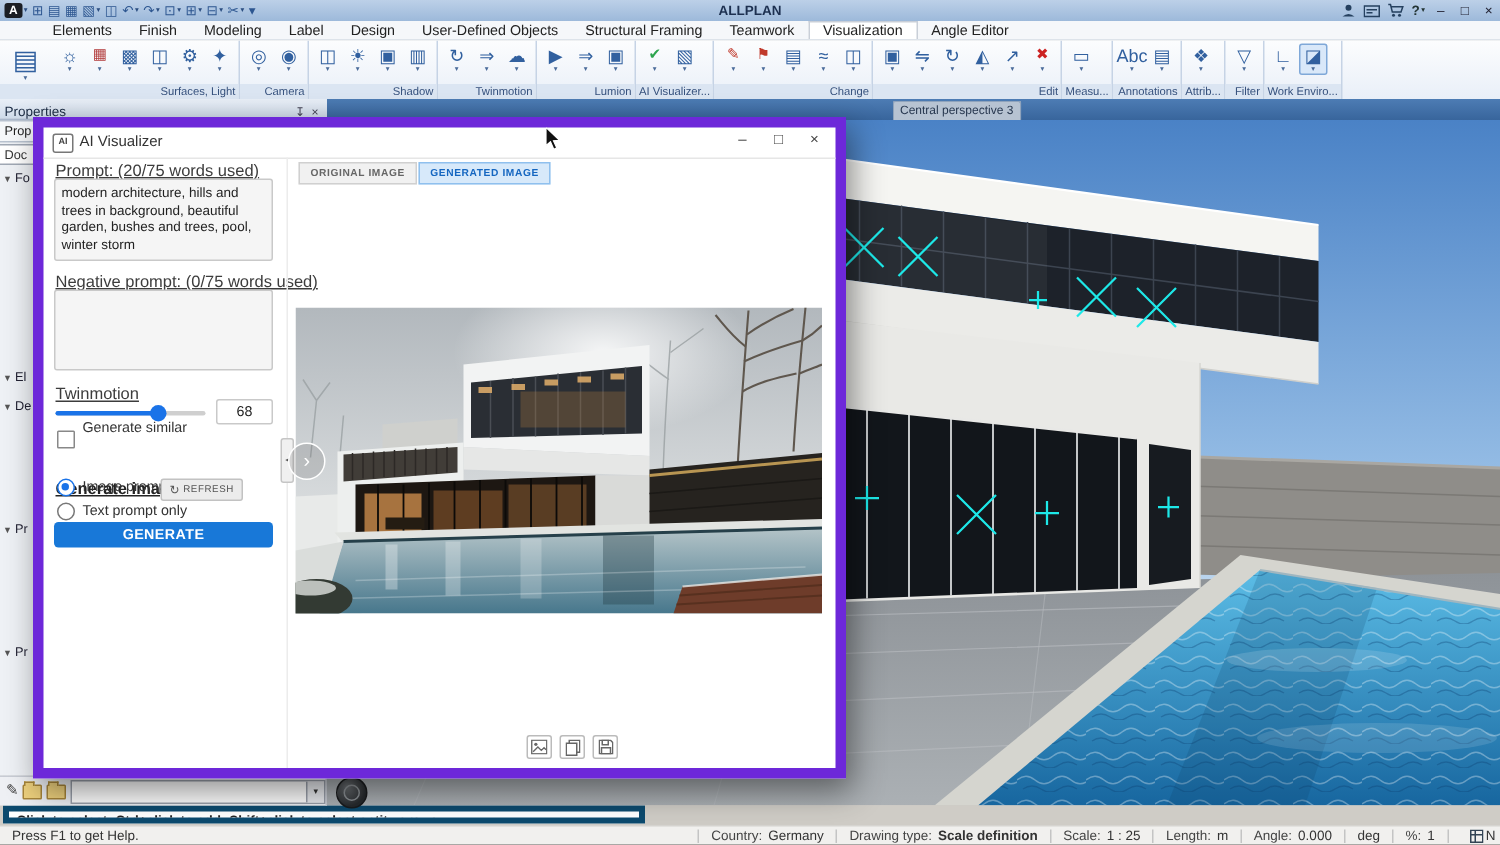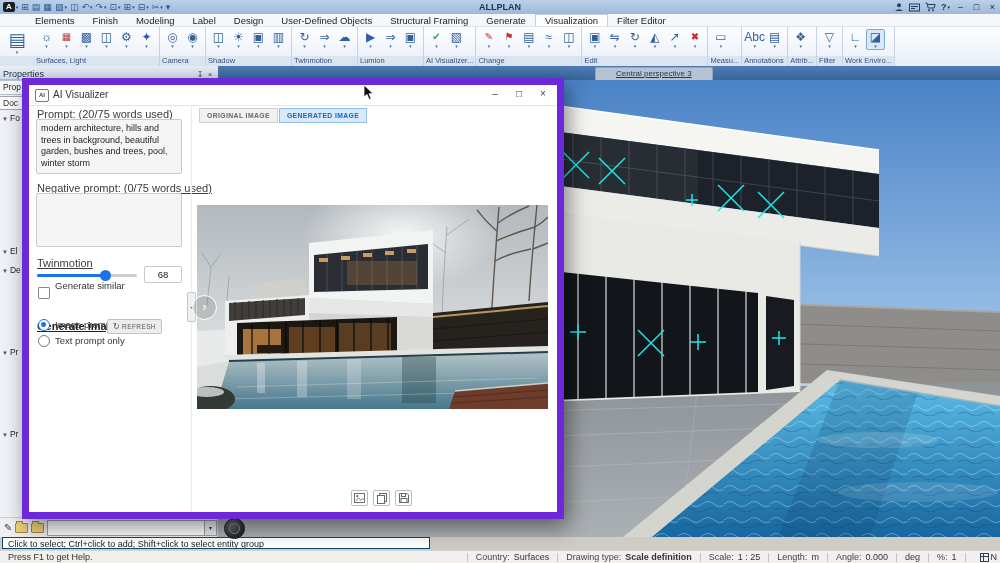--- a/index.html
+++ b/index.html
@@ -28,39 +28,39 @@
   .ribbon{position:absolute;left:0;top:27px;width:1000px;height:39px;
     background:linear-gradient(#fcfdfe,#e9eff8);display:flex;align-items:stretch;overflow:hidden;}
   .rgroup{display:flex;flex-direction:column;border-right:1px solid #c6d3e5;}
   .rgroup:first-child{border-right:none;}
   .ricons{flex:1;display:flex;align-items:flex-start;padding:2px 3px 0 3px;gap:1px;}
   .ricon{width:17px;display:flex;flex-direction:column;align-items:center;cursor:default;border:1px solid transparent;}
   .ricon .rg{font-size:12px;line-height:14px;color:#31609f;}
   .ricon .rc{font-size:5px;line-height:5px;color:#4a6b9a;}
   .ricon.big{width:26px;} .ricon.big .rg{font-size:18px;line-height:20px;}
   .ricon.pressed{border:1px solid #7fa8d8;background:#d9e8f9;border-radius:2px;}
-  .rlabel{height:10px;background:#dbe5f2;color:#35507c;font-size:7.5px;text-align:left;
+  .rlabel{height:10px;background:#dbe5f2;color:#35507c;font-size:7.5px;text-align:right;
     line-height:10px;white-space:nowrap;overflow:hidden;padding:0 2px;}
   
   .props{position:absolute;left:0;top:66px;width:218px;height:451px;background:#eef1f5;border-right:1px solid #b9c2cf;}
   .phead{height:13px;background:linear-gradient(#e9eff7,#cfdbea);border-bottom:1px solid #aab8cc;
     display:flex;align-items:flex-end;padding:0 3px;font-size:9px;color:#1c2c44;}
   .phead .sp{flex:1;}
   .phico{font-size:8px;color:#445;width:10px;text-align:center;}
   .ptab{position:absolute;left:0;top:14px;width:26px;height:13px;background:#f6f8fa;border:1px solid #b8c2cf;
     border-left:none;font-size:8.5px;line-height:13px;padding-left:3px;overflow:hidden;white-space:nowrap;}
   .pdoc{position:absolute;left:0;top:30px;width:21px;height:12px;background:#fff;border:1px solid #a0a8b4;
     border-left:none;font-size:8.5px;line-height:12px;padding-left:3px;overflow:hidden;white-space:nowrap;color:#333;}
   .psec{position:absolute;left:2px;font-size:8.5px;color:#223;white-space:nowrap;overflow:hidden;width:20px;}
   .psec .ar{font-size:6px;color:#555;margin-right:2px;}
   
   .viewport{position:absolute;left:218px;top:66px;width:782px;height:471px;}
   .vtitle{height:14px;background:linear-gradient(#4d7cb4,#38659c);position:relative;}
-  .vtab{position:absolute;left:377px;top:1px;height:12px;padding:0 20px;background:#b7c3d2;border:1px solid #8fa3bc;
-    border-bottom:none;font-size:8px;line-height:12px;color:#27374f;border-radius:2px 2px 0 0;text-decoration:underline;}
+  .vtab{position:absolute;left:377px;top:1px;height:12px;padding:0 4px;background:#b7c3d2;border:1px solid #8fa3bc;
+    border-bottom:none;font-size:8px;line-height:12px;color:#27374f;border-radius:2px 2px 0 0;}
   .scene{display:block;}
   
   .dlg{position:absolute;left:22px;top:78px;width:528px;height:427px;background:#fff;border:7px solid #6d28d9;
     box-shadow:4px 8px 20px rgba(0,0,0,.45);z-index:30;}
   .dtitle{position:absolute;left:0;top:0;right:0;height:20px;border-bottom:1px solid #e6e6e6;}
   .dico{position:absolute;left:6px;top:4px;width:12px;height:11px;border:1px solid #777;border-radius:2px;
     font-size:6px;line-height:11px;text-align:center;color:#444;font-weight:bold;}
   .dname{position:absolute;left:24px;top:4px;font-size:10px;color:#333;}
   .dwb{position:absolute;top:3px;width:16px;text-align:center;font-size:10px;color:#444;cursor:default;}
   .lbl{position:absolute;left:8px;font-size:11px;color:#3c3c3c;text-decoration:underline;}
@@ -100,22 +100,22 @@
   .bt-pen{font-size:10px;color:#444;}
   .fold{width:11px;height:8px;background:#efd27e;border:1px solid #a8863a;border-radius:1px;position:relative;}
   .fold::before{content:"";position:absolute;left:0;top:-3px;width:5px;height:2px;background:#efd27e;border:1px solid #a8863a;border-bottom:none;}
   .combo{display:flex;align-items:center;height:14px;border:1px solid #9aa0ab;background:#fff;width:172px;}
   .combo input{flex:1;border:none;outline:none;height:12px;font-family:inherit;font-size:9px;padding:0 3px;}
   .combo .cbtn{width:11px;height:14px;background:#e8eaee;border-left:1px solid #9aa0ab;font-size:6px;line-height:14px;text-align:center;color:#333;}
   .navball{position:absolute;left:224px;top:518px;width:19px;height:19px;border-radius:50%;z-index:6;
     background:radial-gradient(circle at 35% 30%,#6a6e72,#26292c 70%);border:1px solid #191b1d;}
   .navball::after{content:"";position:absolute;left:4px;top:4px;width:9px;height:9px;border:1px solid #8b9094;border-radius:50%;}
   .tipbar{position:absolute;left:0;top:537px;width:1000px;height:13px;background:#cfccc6;}
-  .tipbox{position:absolute;left:2px;top:0;width:428px;height:12px;background:#fff;border:1px solid #0c4a6e;
-    font-size:9px;font-weight:normal;line-height:12px;padding-left:5px;box-sizing:border-box;white-space:nowrap;overflow:hidden;}
+  .tipbox{position:absolute;left:2px;top:0;width:428px;height:12px;background:#fff;border:4px solid #0c4a6e;
+    font-size:9px;font-weight:bold;line-height:12px;padding-left:5px;box-sizing:border-box;white-space:nowrap;overflow:hidden;}
   .statusbar{position:absolute;left:0;top:550px;width:1000px;height:13px;background:#f1f0ee;border-top:1px solid #d6d4d0;
     display:flex;align-items:center;font-size:9px;color:#333;padding:0 3px;box-sizing:border-box;}
   .shelp{padding-left:5px;}
   .sspacer{flex:1;}
   .sfield{display:inline-flex;align-items:center;}
   .ssep{width:1px;height:9px;background:#c4c4c4;margin:0 8px;display:inline-block;}
   .slb{color:#444;margin-right:4px;} .svl.b{font-weight:bold;}
   .slayer{display:inline-flex;align-items:center;gap:2px;margin-left:6px;}
   .cursor{position:absolute;left:364px;top:85px;z-index:50;pointer-events:none;}
 </style>
@@ -207,23 +207,23 @@
   </div>
 
   <div class="menubar">
       <div class="mtab">Elements</div>
       <div class="mtab">Finish</div>
       <div class="mtab">Modeling</div>
       <div class="mtab">Label</div>
       <div class="mtab">Design</div>
       <div class="mtab">User-Defined Objects</div>
       <div class="mtab">Structural Framing</div>
-      <div class="mtab">Generate</div>
+      <div class="mtab">Teamwork</div>
       <div class="mtab on">Visualization</div>
-      <div class="mtab">Filter Editor</div>
+      <div class="mtab">Angle Editor</div>
     </div>
 
   <div class="ribbon">
       <div class="rgroup">
         <div class="ricons">
           <div class="ricon big">
             <span class="rg">▤</span>
             <span class="rc">▾</span>
           </div>
         </div>
@@ -559,20 +559,21 @@
     <div class="rlbl" style="top:195px">Generate similar</div>
     <div class="lbl gub" style="top:235px">Generate image using:</div>
     <div class="rad on" style="top:234px"></div>
     <div class="rlbl" style="top:234px">Image prompt</div>
     <span class="refresh">
       <span class="rr">↻</span>
       <span>REFRESH</span>
     </span>
     <div class="rad" style="top:250px"></div>
     <div class="rlbl" style="top:250px">Text prompt only</div>
+    <button class="genbtn">GENERATE</button>
 
     <div class="ddiv"></div>
 
     <div class="dtabs">
       <span class="dtab">ORIGINAL IMAGE</span>
       <span class="dtab on">GENERATED IMAGE</span>
     </div>
 
     <div class="colstrip">◂</div>
     <div class="navc">›</div>
@@ -690,21 +691,21 @@
 
   <div class="tipbar">
     <div class="tipbox">Click to select; Ctrl+click to add; Shift+click to select entity group</div>
   </div>
   <div class="statusbar">
     <span class="shelp">Press F1 to get Help.</span>
     <span class="sspacer"></span>
     <span class="sfield" style="display:contents"><span class="sfield">
           <span class="ssep"></span>
           <span class="slb">Country:</span>
-          <span class="svl">Surfaces</span>
+          <span class="svl">Germany</span>
         </span><span class="sfield">
           <span class="ssep"></span>
           <span class="slb">Drawing type:</span>
           <span class="svl b">Scale definition</span>
         </span><span class="sfield">
           <span class="ssep"></span>
           <span class="slb">Scale:</span>
           <span class="svl">1 : 25</span>
         </span><span class="sfield">
           <span class="ssep"></span>

